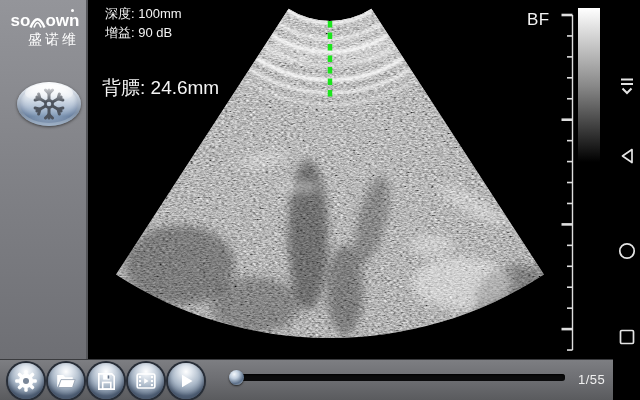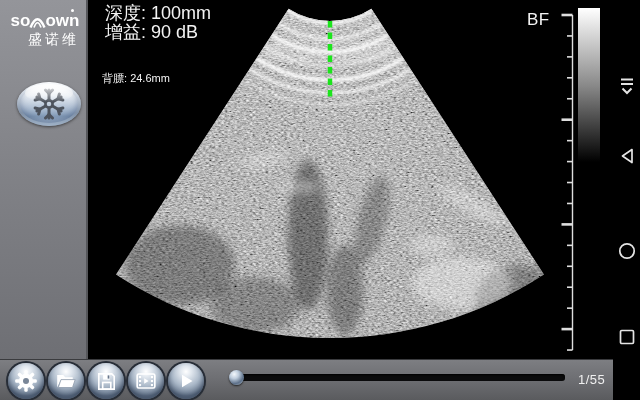--- a/index.html
+++ b/index.html
@@ -24,23 +24,23 @@
     box-shadow:inset 0 -3px 6px rgba(25,45,85,.35);
     display:flex;align-items:center;justify-content:center;}
   .oval .gloss{position:absolute;left:13%;right:13%;top:5%;height:40%;border-radius:50%;
     background:linear-gradient(180deg,rgba(255,255,255,.95),rgba(255,255,255,0));pointer-events:none;}
   .btn-freeze{left:17px;top:82px;width:64px;height:44px;}
   .btn-ptbf{left:17px;top:149px;width:64px;height:42px;}
   .ptbf-label{font-family:"Liberation Serif","DejaVu Serif",serif;font-size:17px;color:#5c6b7e;
     letter-spacing:1px;text-shadow:0 1px 0 rgba(255,255,255,.65);}
 
   
-  .ov-text{position:absolute;color:#f4f4f4;font-size:18px;line-height:19px;z-index:3;}
+  .ov-text{position:absolute;color:#f4f4f4;font-size:13px;line-height:19px;z-index:3;}
   .params{left:105px;top:4px;}
-  .backfat{left:102px;top:69px;font-size:11px;}
+  .backfat{left:102px;top:78px;font-size:19px;}
   .mode{left:527px;top:10px;font-size:17px;font-weight:normal;letter-spacing:.5px;}
 
   
   .toolbar{position:absolute;left:0;top:359px;width:613px;height:41px;
     background:linear-gradient(180deg,#7d7e82 0%,#6b6c70 55%,#5a5b5e 100%);
     border-top:1px solid #3a3b3e;box-sizing:border-box;z-index:6;}
   .tbtn{position:absolute;top:3px;width:36px;height:36px;border-radius:50%;cursor:pointer;
     background:radial-gradient(circle at 50% 24%,#ffffff 0%,#e2e8ef 16%,#aab8c8 45%,#64748a 74%,#8d9db1 100%);
     box-shadow:0 0 0 2px #272d37,0 1px 3px rgba(0,0,0,.65),inset 0 -3px 5px rgba(12,24,44,.45);
     display:flex;align-items:center;justify-content:center;}

